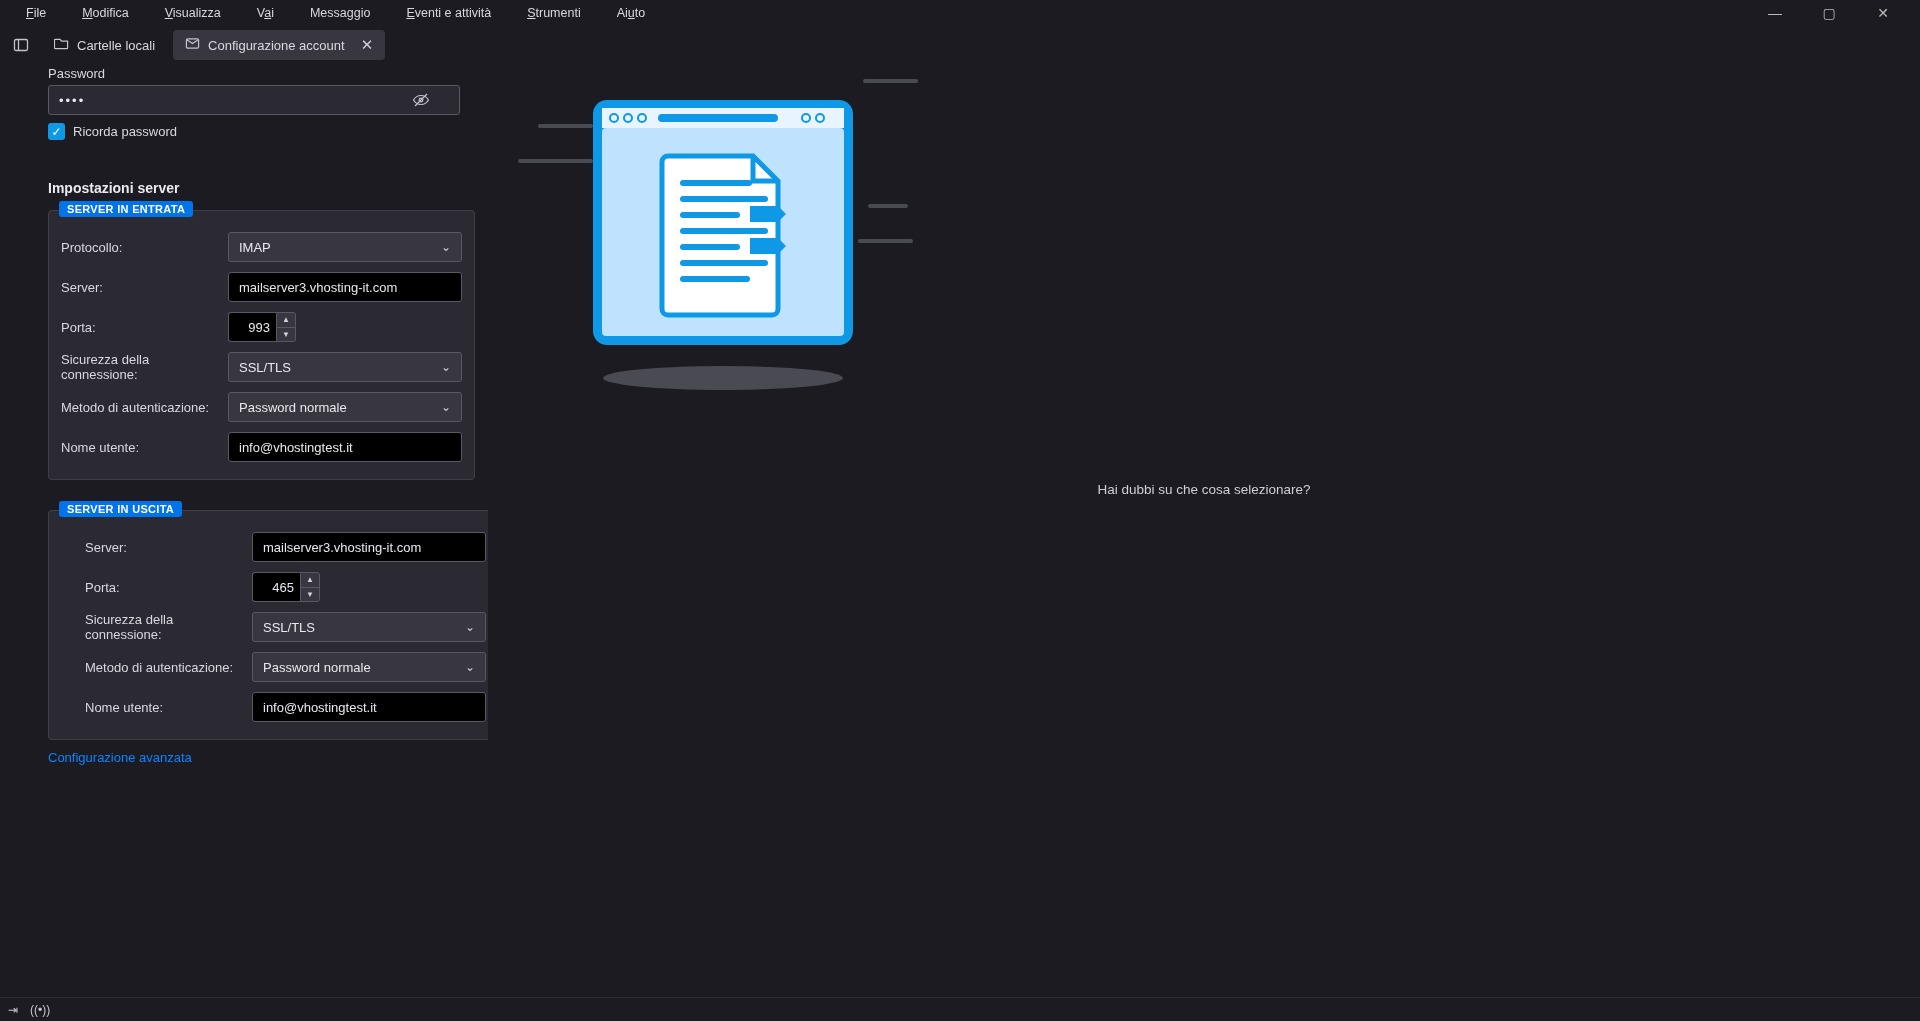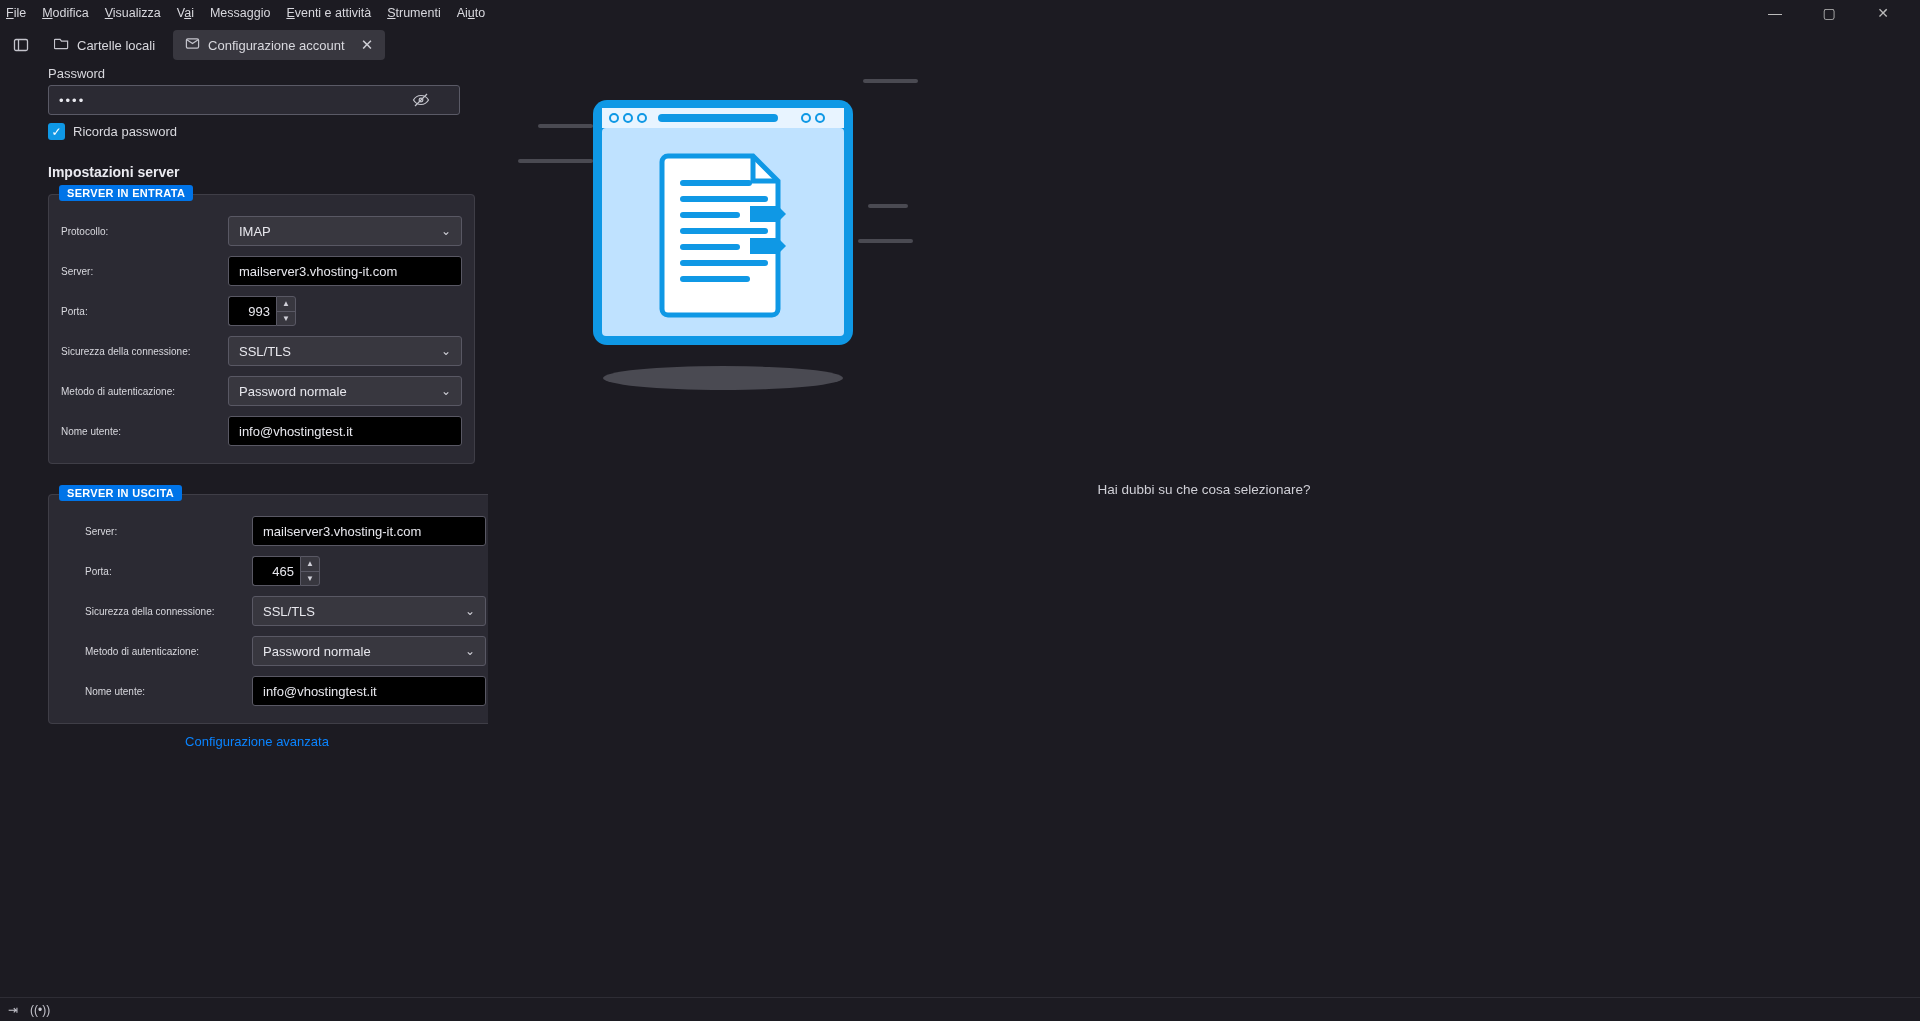--- a/index.html
+++ b/index.html
@@ -8,21 +8,21 @@
   color: #d8d8de;
   font-family: "Segoe UI", Arial, sans-serif;
   font-size: 13px;
   width: 1920px; height: 1021px;
   overflow: hidden;
 }
 .titlebar {
   height: 26px; display: flex; align-items: center;
   padding: 0 6px; gap: 16px; color: #d8d8de; font-size: 12.5px;
 }
-.menu-item { cursor: default; }
+.menu-item { cursor: default; margin-left: 20px; }
 .menu-item .ul { text-decoration: underline; }
 .win-controls { margin-left: auto; display: flex; gap: 12px; padding-right: 10px; color:#bbbbbb; }
 .win-btn { width: 42px; text-align:center; font-size: 14px; cursor: default;}
 .tabbar {
   height: 38px; display: flex; align-items: center; gap: 6px; padding-left: 6px;
 }
 .ico-btn {
   width: 30px; height: 28px; display:flex; align-items:center; justify-content:center;
   color:#c4c4cc; border-radius:4px;
 }
@@ -41,52 +41,52 @@
   width: 412px; height: 30px; background:#2b2a33; border:1px solid #5a5a66;
   color:#e8e8ee; padding: 0 10px; border-radius:3px; font-size:13px;
 }
 input.text.pw { letter-spacing: 2px; }
 .eye { position:absolute; right:36px; top:6px; color:#c4c4cc; }
 .check-row { display:flex; align-items:center; gap:8px; margin-top:4px;}
 .checkbox {
   width:17px; height:17px; background:#0f98e5; border-radius:3px;
   display:flex; align-items:center; justify-content:center; color:#fff; font-size:12px;
 }
-h3 { font-size:14px; font-weight:600; color:#eaeaf0; margin: 24px 0 10px 0; }
+h3 { font-size:14px; font-weight:600; color:#eaeaf0; margin: 40px 0 10px 0; }
 fieldset.box {
   border:1px solid #3f3e47; border-radius:4px;
   padding: 16px 12px 12px 12px; background:#2b2a33; position:relative; margin-top:14px;
 }
 .legend {
   position:absolute; top:-10px; left:10px;
   background:#0074e8; color:#fff; font-size:11px; font-weight:600;
   padding:2px 8px; border-radius:3px; letter-spacing:.3px;
 }
 .row { display:flex; align-items:center; height:40px; gap:12px; }
-.row .lbl { width:155px; font-size:10px; color:#d8d8de; }
+.row .lbl { width:155px; font-size:13px; color:#d8d8de; }
 .row .ctl { width:234px; }
 .select {
   width:100%; height:30px; background:#38373f; border:1px solid #595864;
   border-radius:3px; color:#e8e8ee; display:flex; align-items:center;
   justify-content:space-between; padding:0 10px; font-size:13px;
 }
 .chev { color:#cfcfd6; font-size:12px; }
 .tinput {
   width:100%; height:30px; background:#000000; border:1px solid #595864;
   border-radius:3px; color:#e8e8ee; padding:0 10px; font-size:13px;
 }
 .numwrap { display:flex; }
 .numwrap .tinput { width:48px; text-align:right; padding-right:6px; border-right:none; border-radius:3px 0 0 3px;}
 .spinner {
   width:20px; height:30px; background:#38373f; border:1px solid #595864;
   border-radius:0 3px 3px 0; display:flex; flex-direction:column;
 }
 .spinner div { flex:1; display:flex; align-items:center; justify-content:center; font-size:8px; color:#d0d0d8; }
 .spinner div:first-child { border-bottom:1px solid #595864;}
-.advlink { text-align:center; margin-top:10px; }
+.advlink { text-align:left; margin-top:10px; }
 .advlink a { color:#0a84ff; font-size:13px; text-decoration:none; cursor:pointer;}
 .btnrow { display:flex; gap:10px; margin-top:28px; align-items:center;}
 .btn {
   height:30px; padding:0 16px; background:#38373f; border:1px solid #5a5966;
   color:#e8e8ee; border-radius:3px; font-size:13px; display:flex; align-items:center;
   cursor:default;
 }
 .btn.primary { background:#0061e0; border-color:#0061e0; color:#fff; }
 .spacer { flex:1; }
 .highlight { padding:3px; border:4px solid #e30613; border-radius:4px;}

